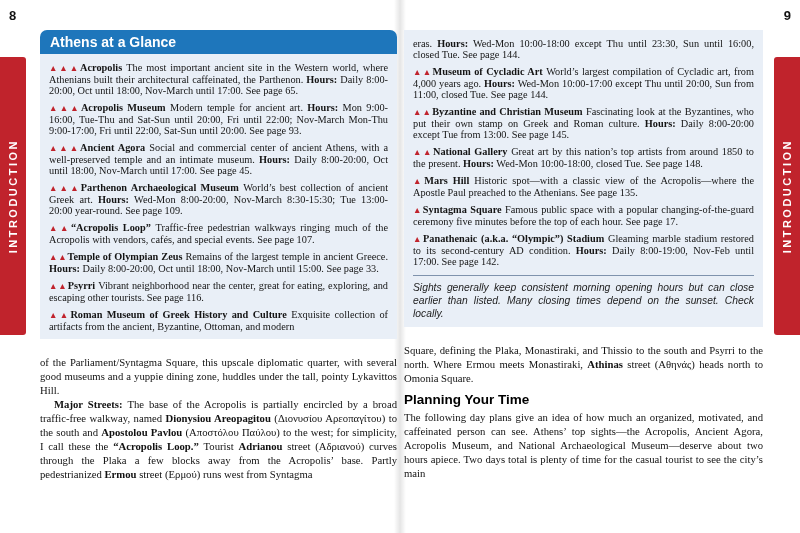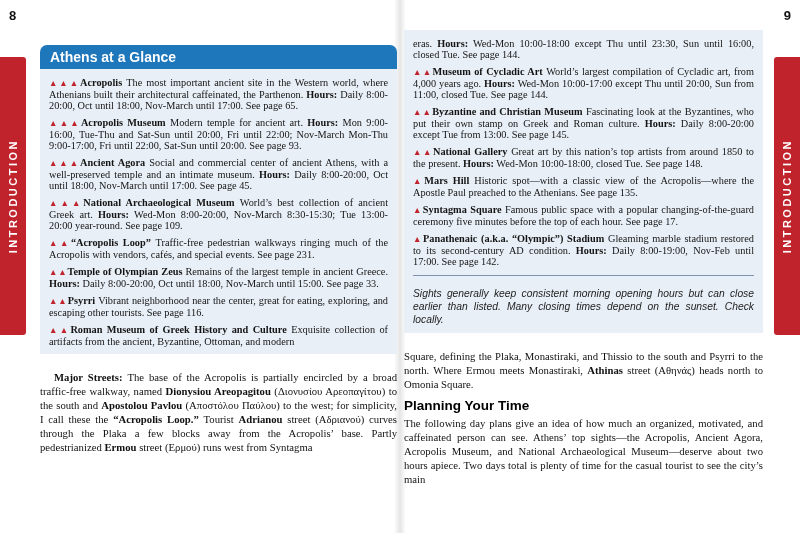--- a/index.html
+++ b/index.html
@@ -20,31 +20,31 @@
                     font-size:11px; letter-spacing:2.5px; }
 
   .pagenum { position:absolute; top:8px; font-weight:bold; font-size:13px; color:#111; }
   .pagenum.left  { left:9px; }
   .pagenum.right { right:9px; }
 
   .page { position:absolute; top:0; }
   .page-left  { left:40px;  width:357px; }
   .page-right { left:404px; width:359px; }
 
-  .glance-header { margin-top:45px; background:var(--blue,#1e76bb); color:#fff; font-weight:bold;
+  .glance-header { margin-top:30px; background:var(--blue,#1e76bb); color:#fff; font-weight:bold;
                    font-size:14px; padding:4px 10px 4px 10px; border-radius:7px 7px 0 0; }
   .glance-box { background:var(--box_bg,#e9eff7); padding:8px 9px 7px 9px; }
   .glance-box.cont { margin-top:30px; }
 
   .entry { font-size:10.3px; line-height:11px; text-align:justify; margin-bottom:6px; color:#141414;font-family:Liberation Serif, serif; }
   .entry:last-child { margin-bottom:0; }
   .tri { color:var(--red,#c0232c); font-size:8.5px; letter-spacing:0.5px; }
   .b { font-weight:bold; }
 
-  .glance-note { margin-top:8px; border-top:1px solid #7f93ad; padding-top:12px;
+  .glance-note { margin-top:8px; border-top:1px solid #7f93ad; padding-top:6px;
                  font-style:italic; font-size:10.3px; line-height:12.8px; text-align:justify; color:#222; }
 
   .body { font-family:"Liberation Serif", serif; font-size:10.7px; line-height:14px;
           text-align:justify; margin-top:16px; color:#111; }
   .body-para { margin:0; }
   .body-para.indent { text-indent:14px; }
 
   .section-heading { font-family:"Liberation Sans", sans-serif; font-weight:bold; font-size:13.5px;
                      margin:8px 0 3px 0; color:#000; }
 </style>
@@ -64,27 +64,28 @@
   <div class="tab tab-right">
     <span class="tab-label">INTRODUCTION</span>
   </div>
 
   <div class="page page-left">
     <div class="glance-header">Athens at a Glance</div>
     <div class="glance-box">
         <p class="entry"><span class="tri">▲▲▲</span><span class="b">Acropolis </span><span>The most important ancient site in the Western world, where Athenians built their architectural caffeinated, the Parthenon. </span><span class="b">Hours:</span><span> Daily 8:00-20:00, Oct until 18:00, Nov-March until 17:00. See page 65.</span></p>
         <p class="entry"><span class="tri">▲▲▲</span><span class="b">Acropolis Museum </span><span>Modern temple for ancient art. </span><span class="b">Hours:</span><span> Mon 9:00-16:00, Tue-Thu and Sat-Sun until 20:00, Fri until 22:00; Nov-March Mon-Thu 9:00-17:00, Fri until 22:00, Sat-Sun until 20:00. See page 93.</span></p>
         <p class="entry"><span class="tri">▲▲▲</span><span class="b">Ancient Agora </span><span>Social and commercial center of ancient Athens, with a well-preserved temple and an intimate museum. </span><span class="b">Hours:</span><span> Daily 8:00-20:00, Oct until 18:00, Nov-March until 17:00. See page 45.</span></p>
-        <p class="entry"><span class="tri">▲▲▲</span><span class="b">National Archaeological Museum </span><span>World’s best collection of ancient Greek art. </span><span class="b">Hours:</span><span> Wed-Mon 8:00-20:00, Nov-March 8:30-15:30; Tue 13:00-20:00 year-round. See page 109.</span></p>
-        <p class="entry"><span class="tri">▲▲</span><span class="b">“Acropolis Loop” </span><span>Traffic-free pedestrian walkways ringing much of the Acropolis with vendors, cafés, and special events. See page 231.</span></p>
+        <p class="entry"><span class="tri">▲▲▲</span><span class="b">Parthenon Archaeological Museum </span><span>World’s best collection of ancient Greek art. </span><span class="b">Hours:</span><span> Wed-Mon 8:00-20:00, Nov-March 8:30-15:30; Tue 13:00-20:00 year-round. See page 109.</span></p>
+        <p class="entry"><span class="tri">▲▲</span><span class="b">“Acropolis Loop” </span><span>Traffic-free pedestrian walkways ringing much of the Acropolis with vendors, cafés, and special events. See page 107.</span></p>
         <p class="entry"><span class="tri">▲▲</span><span class="b">Temple of Olympian Zeus </span><span>Remains of the largest temple in ancient Greece. </span><span class="b">Hours:</span><span> Daily 8:00-20:00, Oct until 18:00, Nov-March until 15:00. See page 33.</span></p>
         <p class="entry"><span class="tri">▲▲</span><span class="b">Psyrri </span><span>Vibrant neighborhood near the center, great for eating, exploring, and escaping other tourists. See page 116.</span></p>
         <p class="entry"><span class="tri">▲▲</span><span class="b">Roman Museum of Greek History and Culture </span><span>Exquisite collection of artifacts from the ancient, Byzantine, Ottoman, and modern</span></p>
       </div>
     <div class="body">
+        <p class="body-para"><span>of the Parliament/Syntagma Square, this upscale diplomatic quarter, with several good museums and a yuppie dining zone, huddles under the tall, pointy Lykavittos Hill.</span></p>
         <p class="body-para indent"><span class="b">Major Streets: </span><span>The base of the Acropolis is partially encircled by a broad traffic-free walkway, named </span><span class="b">Dionysiou Areopagitou </span><span>(Διονυσίου Αρεοπαγίτου) to the south and </span><span class="b">Apostolou Pavlou </span><span>(Αποστόλου Παύλου) to the west; for simplicity, I call these the </span><span class="b">“Acropolis Loop.” </span><span>Tourist </span><span class="b">Adrianou </span><span>street (Αδριανού) curves through the Plaka a few blocks away from the Acropolis’ base. Partly pedestrianized </span><span class="b">Ermou </span><span>street (Ερμού) runs west from Syntagma</span></p>
       </div>
   </div>
 
   <div class="page page-right">
     <div class="glance-box cont">
       <div>
           <p class="entry"><span>eras. </span><span class="b">Hours:</span><span> Wed-Mon 10:00-18:00 except Thu until 23:30, Sun until 16:00, closed Tue. See page 144.</span></p>
           <p class="entry"><span class="tri">▲▲</span><span class="b">Museum of Cycladic Art </span><span>World’s largest compilation of Cycladic art, from 4,000 years ago. </span><span class="b">Hours:</span><span> Wed-Mon 10:00-17:00 except Thu until 20:00, Sun from 11:00, closed Tue. See page 144.</span></p>
           <p class="entry"><span class="tri">▲▲</span><span class="b">Byzantine and Christian Museum </span><span>Fascinating look at the Byzantines, who put their own stamp on Greek and Roman culture. </span><span class="b">Hours:</span><span> Daily 8:00-20:00 except Tue from 13:00. See page 145.</span></p>

